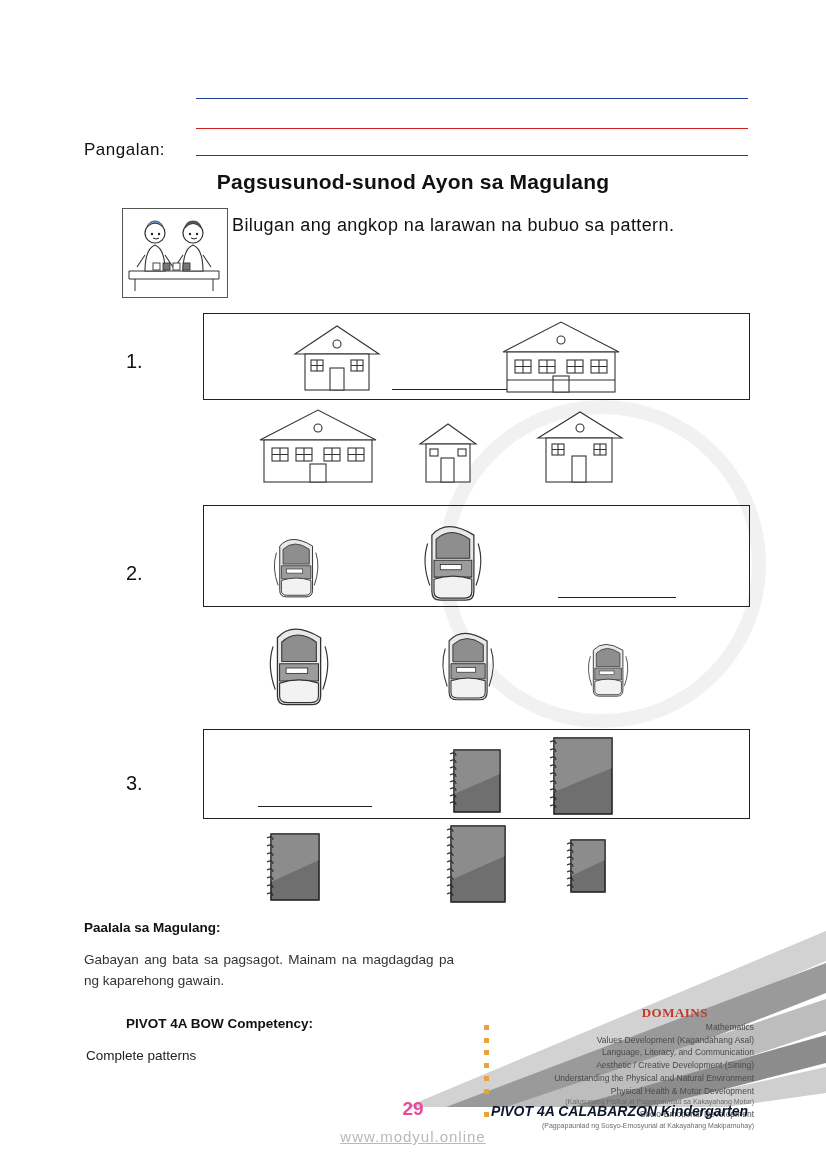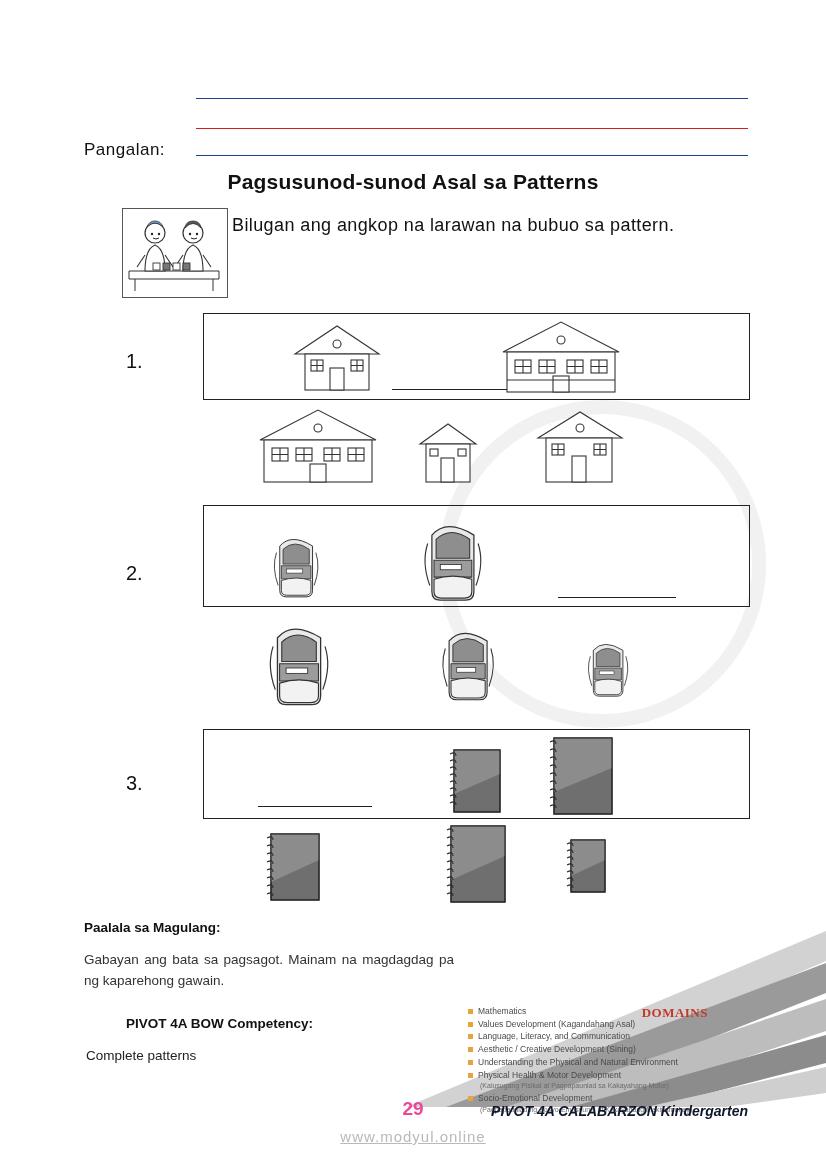--- a/index.html
+++ b/index.html
@@ -60,42 +60,42 @@
   .footer-right{position:absolute;right:78px;top:1103px;font-size:14px;font-style:italic;font-weight:bold;color:#0f172a;}
   .watermark-url{position:absolute;left:0;right:0;top:1128px;text-align:center;font-size:15px;color:#b9b9b9;letter-spacing:1px;text-decoration:underline;}
 
   
   .corner{position:absolute;right:0;bottom:62px;width:420px;height:200px;overflow:hidden;pointer-events:none;}
   .domains-title{position:absolute;right:118px;bottom:148px;font-size:13px;font-weight:bold;color:#c0392b;letter-spacing:.5px;font-family:Liberation Serif, serif;}
   .domain-list{position:absolute;right:72px;bottom:38px;width:270px;text-align:left;}
   .domain-list li{list-style:none;font-size:8.5px;color:#4a4a4a;line-height:1.5;white-space:nowrap;position:relative;padding-left:10px;}
   .domain-list li .sq{position:absolute;left:0;top:4px;width:5px;height:5px;background:#e8a33d;}
   .domain-list li .sub{display:block;font-size:7px;color:#6b6b6b;padding-left:2px;}
-  .domain-list{padding:0;margin:16px;}
+  .domain-list{padding:0;margin:0;text-align:right;}
 
   
   .bigmark{
     position:absolute;right:60px;top:400px;width:300px;height:300px;
     border-radius:50%;
     border:14px solid rgba(120,120,120,0.10);
     pointer-events:none;
   }
 </style>
 </head>
 <body>
 
 <div class="page">
 
   <div class="rule" style="left:196px;top:98px;width:552px;"></div>
   <div class="rule red" style="left:196px;top:128px;width:552px;"></div>
   <div class="rule" style="left:196px;top:155px;width:552px;"></div>
 
   <div class="pangalan">Pangalan:</div>
 
-  <div class="title">Pagsusunod-sunod Asal sa Patterns</div>
+  <div class="title">Pagsusunod-sunod Ayon sa Magulang</div>
 
   <div class="illus">
     <svg width="102" height="86" viewBox="0 0 102 86">
       <rect x="0" y="0" width="102" height="86" fill="#fff"></rect>
 
       <path d="M6 62 H96 V70 H6 Z" fill="#fff" stroke="#333" stroke-width="1"></path>
       <path d="M12 70 V82 M90 70 V82" stroke="#333" stroke-width="1"></path>
 
       <circle cx="32" cy="24" r="10" fill="#fff" stroke="#333" stroke-width="1.2"></circle>
       <path d="M24 18 q8 -8 16 0 q-2 -6 -8 -6 q-6 0 -8 6 Z" fill="#6ea3d8" stroke="#333" stroke-width=".8"></path>

